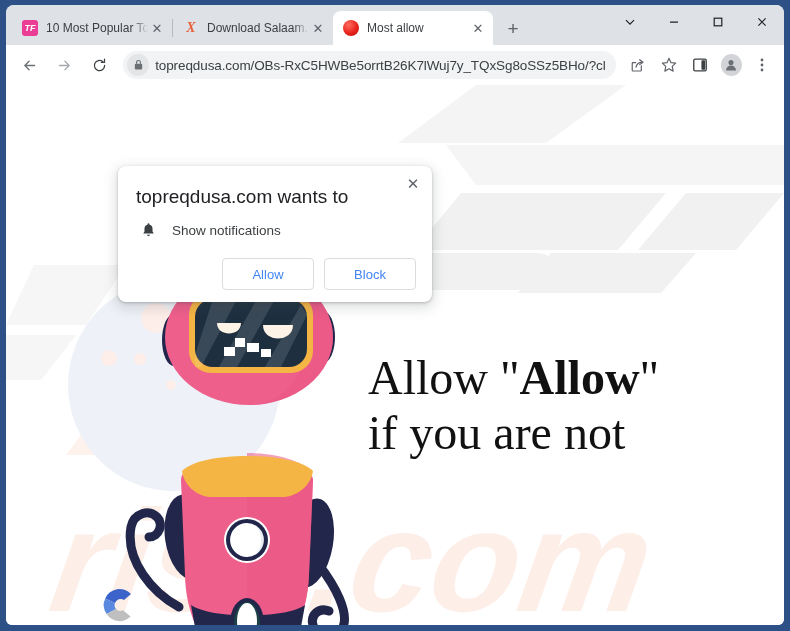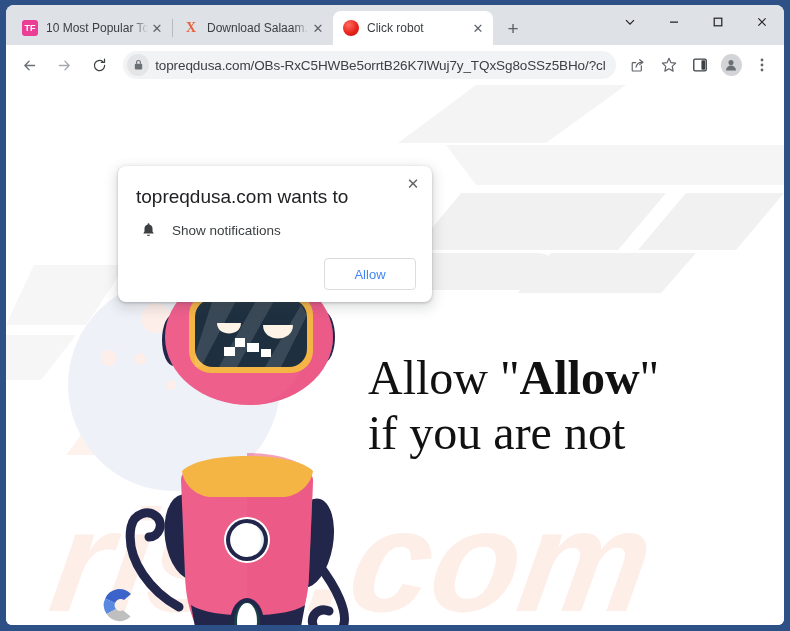--- a/index.html
+++ b/index.html
@@ -64,20 +64,21 @@
   .tab-favicon {
     width: 16px; height: 16px;
     flex: 0 0 16px;
     margin-right: 8px;
     border-radius: 3px;
     display: flex; align-items: center; justify-content: center;
     font-size: 9px;
     font-weight: bold;
     color: #fff;
     overflow: hidden;
+    font-style: italic;
   }
   .fav-tf { background: #eb3c96; }
   .fav-x  { background: transparent; color: #e8613c; font-size: 14px; font-weight: bold; font-family: "Liberation Serif", serif;}
   .fav-dot {
     background: radial-gradient(circle at 35% 30%, #ff6b5e 0%, #e8241d 55%, #b5120d 100%);
     border-radius: 50%;
   }
   .tab-title {
     flex: 1 1 auto;
     white-space: nowrap;
@@ -315,21 +316,21 @@
       <div class="tab-sep"></div>
 
       <div class="tab inactive">
         <span class="tab-favicon fav-x">X</span>
         <span class="tab-title">Download Salaam.Ve</span>
         <span class="tab-close">✕</span>
       </div>
 
       <div class="tab active">
         <span class="tab-favicon fav-dot"></span>
-        <span class="tab-title">Click robot</span>
+        <span class="tab-title">Most allow</span>
         <span class="tab-close">✕</span>
       </div>
 
       <div class="newtab">+</div>
     </div>
 
     <div class="wincontrols">
       <div class="wc">
         <svg width="12" height="12" viewBox="0 0 12 12">
               <path d="M2 4.2 L6 8.2 L10 4.2" fill="none" stroke="#202124" stroke-width="1.2"></path>
@@ -519,18 +520,19 @@
         <span class="perm-bell">
           <svg width="15" height="16" viewBox="0 0 16 17">
             <path d="M8 1.4 a1.1 1.1 0 0 1 1.1 1.1 v0.5 a4.3 4.3 0 0 1 3.2 4.1 v3 l1.3 2.1 H2.4 L3.7 10 V7.1 a4.3 4.3 0 0 1 3.2 -4.1 V2.5 A1.1 1.1 0 0 1 8 1.4 Z" fill="#3c4043"></path>
             <path d="M6.3 13.6 a1.75 1.75 0 0 0 3.4 0 Z" fill="#3c4043"></path>
           </svg>
         </span>
         <span class="perm-row-label">Show notifications</span>
       </div>
       <div class="perm-actions">
         <div class="perm-btn">Allow</div>
+        <div class="perm-btn">Block</div>
       </div>
     </div>
 
   </div>
  </div>
 </div>
 
 </body></html>

